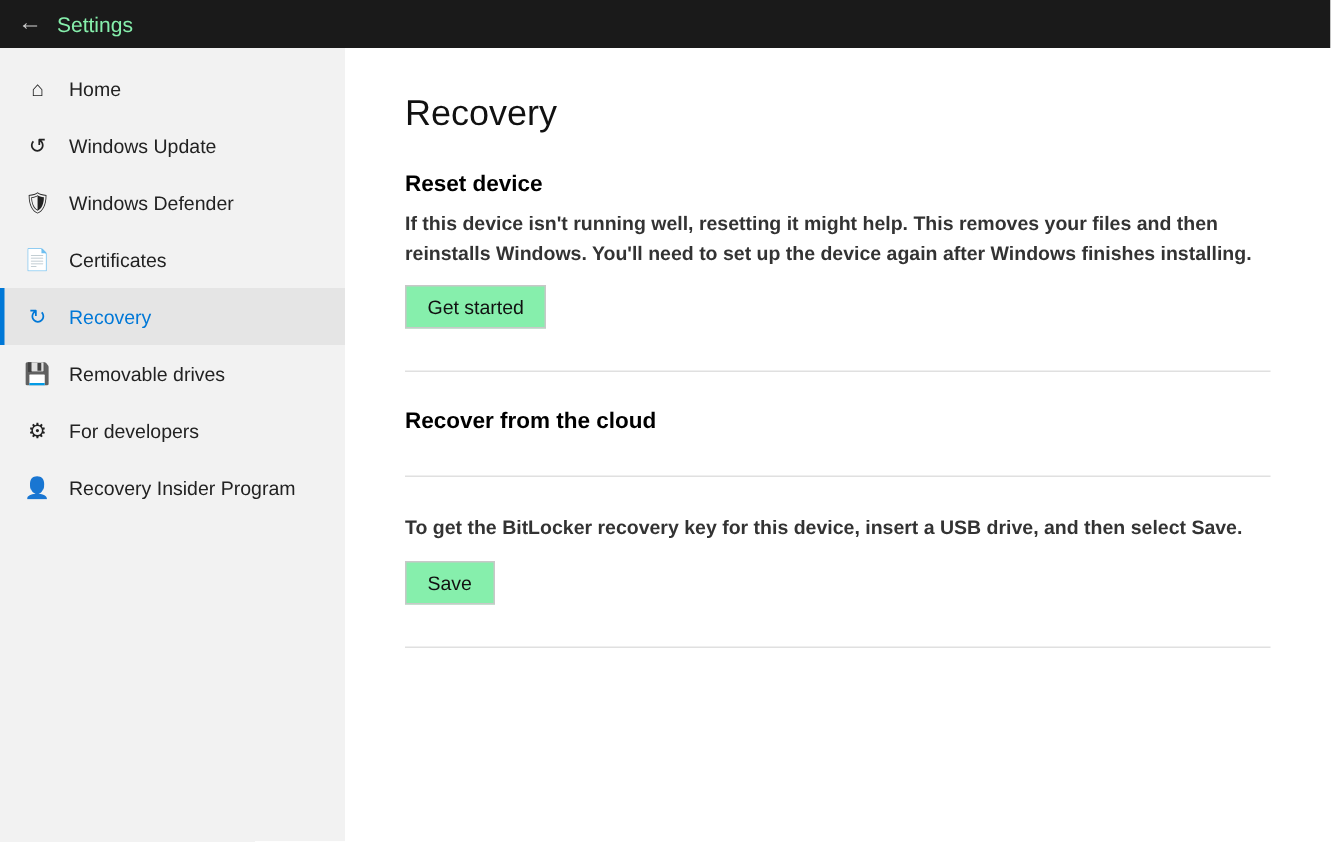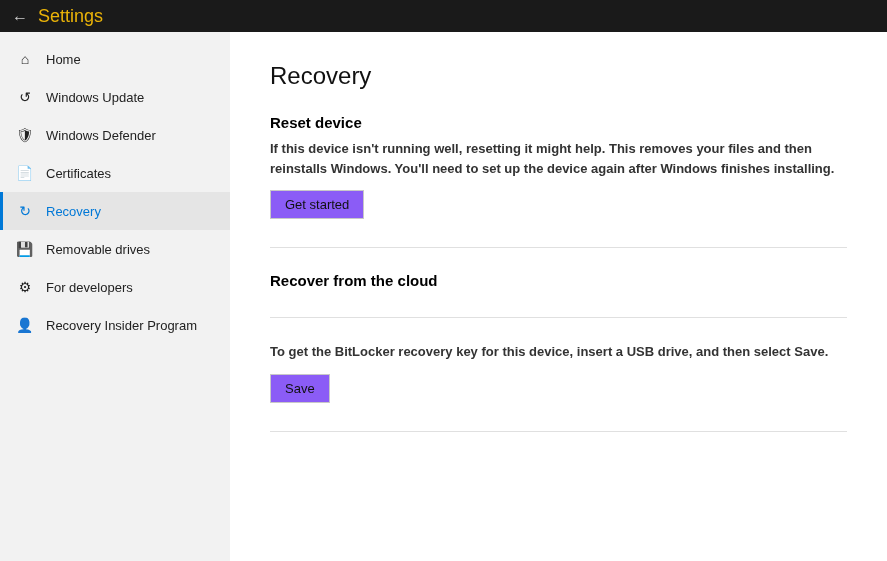--- a/index.html
+++ b/index.html
@@ -17,22 +17,22 @@
       flex-shrink: 0;
     }
     .titlebar-back {
       cursor: pointer;
       font-size: 16px;
       color: #ccc;
       display: flex;
       align-items: center;
     }
     .titlebar-title {
-      font-size: 18px;
-      color: #eab308;
+      font-size: 14px;
+      color: #86efac;
     }
 
     
     .main-layout {
       display: flex;
       flex: 1;
       overflow: hidden;
     }
 
     
@@ -115,21 +115,21 @@
       color: #333;
       line-height: 1.5;
       margin-bottom: 12px;
       max-width: 620px;
       font-weight: bold;
     }
     .section-block {
       margin-bottom: 28px;
     }
     .action-button {
-      background: #8b5cf6;
+      background: #86efac;
       border: 1px solid #c8c8c8;
       padding: 6px 14px;
       font-size: 13px;
       color: #111;
       cursor: pointer;
       display: inline-block;
     }
     .section-divider {
       border: none;
       border-top: 1px solid #e0e0e0;

